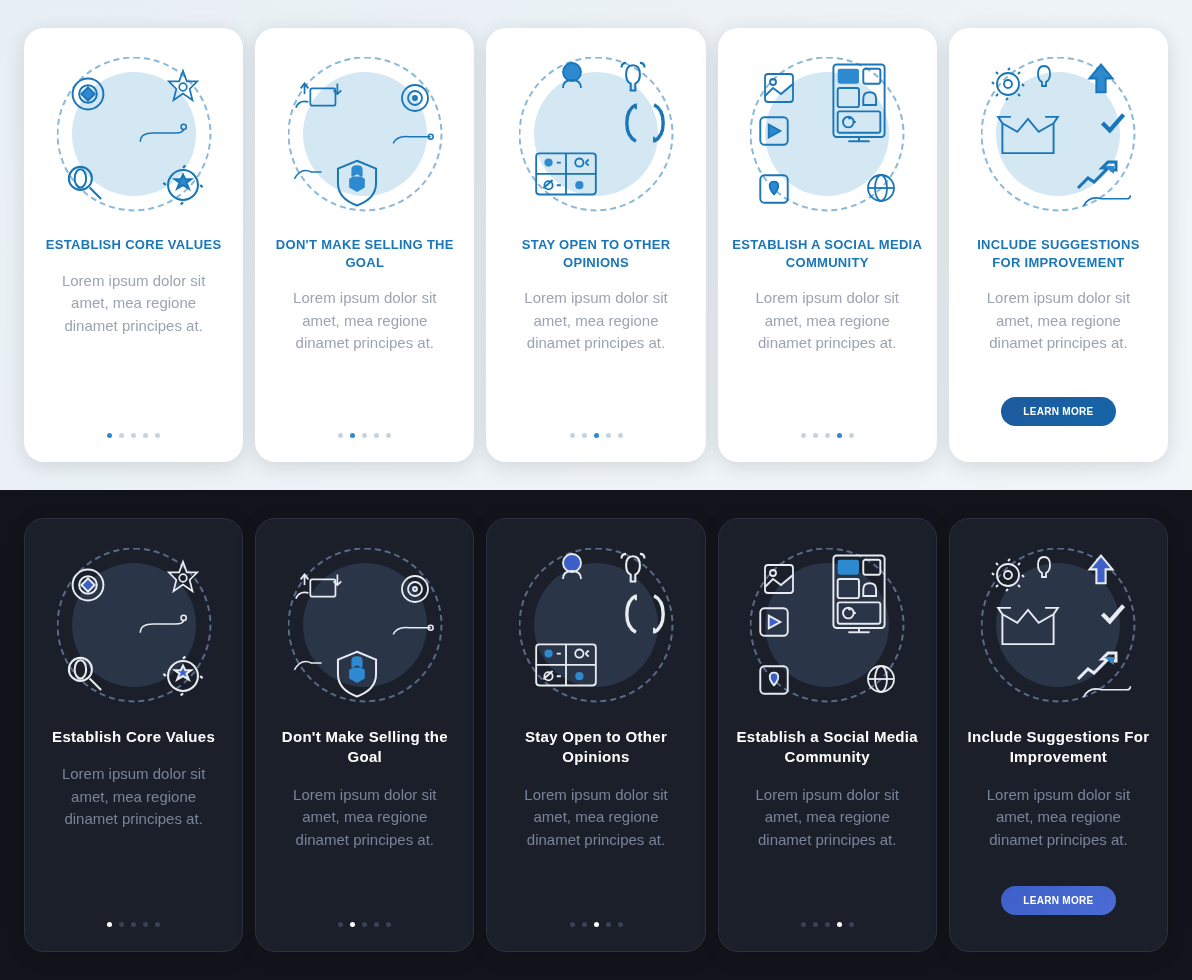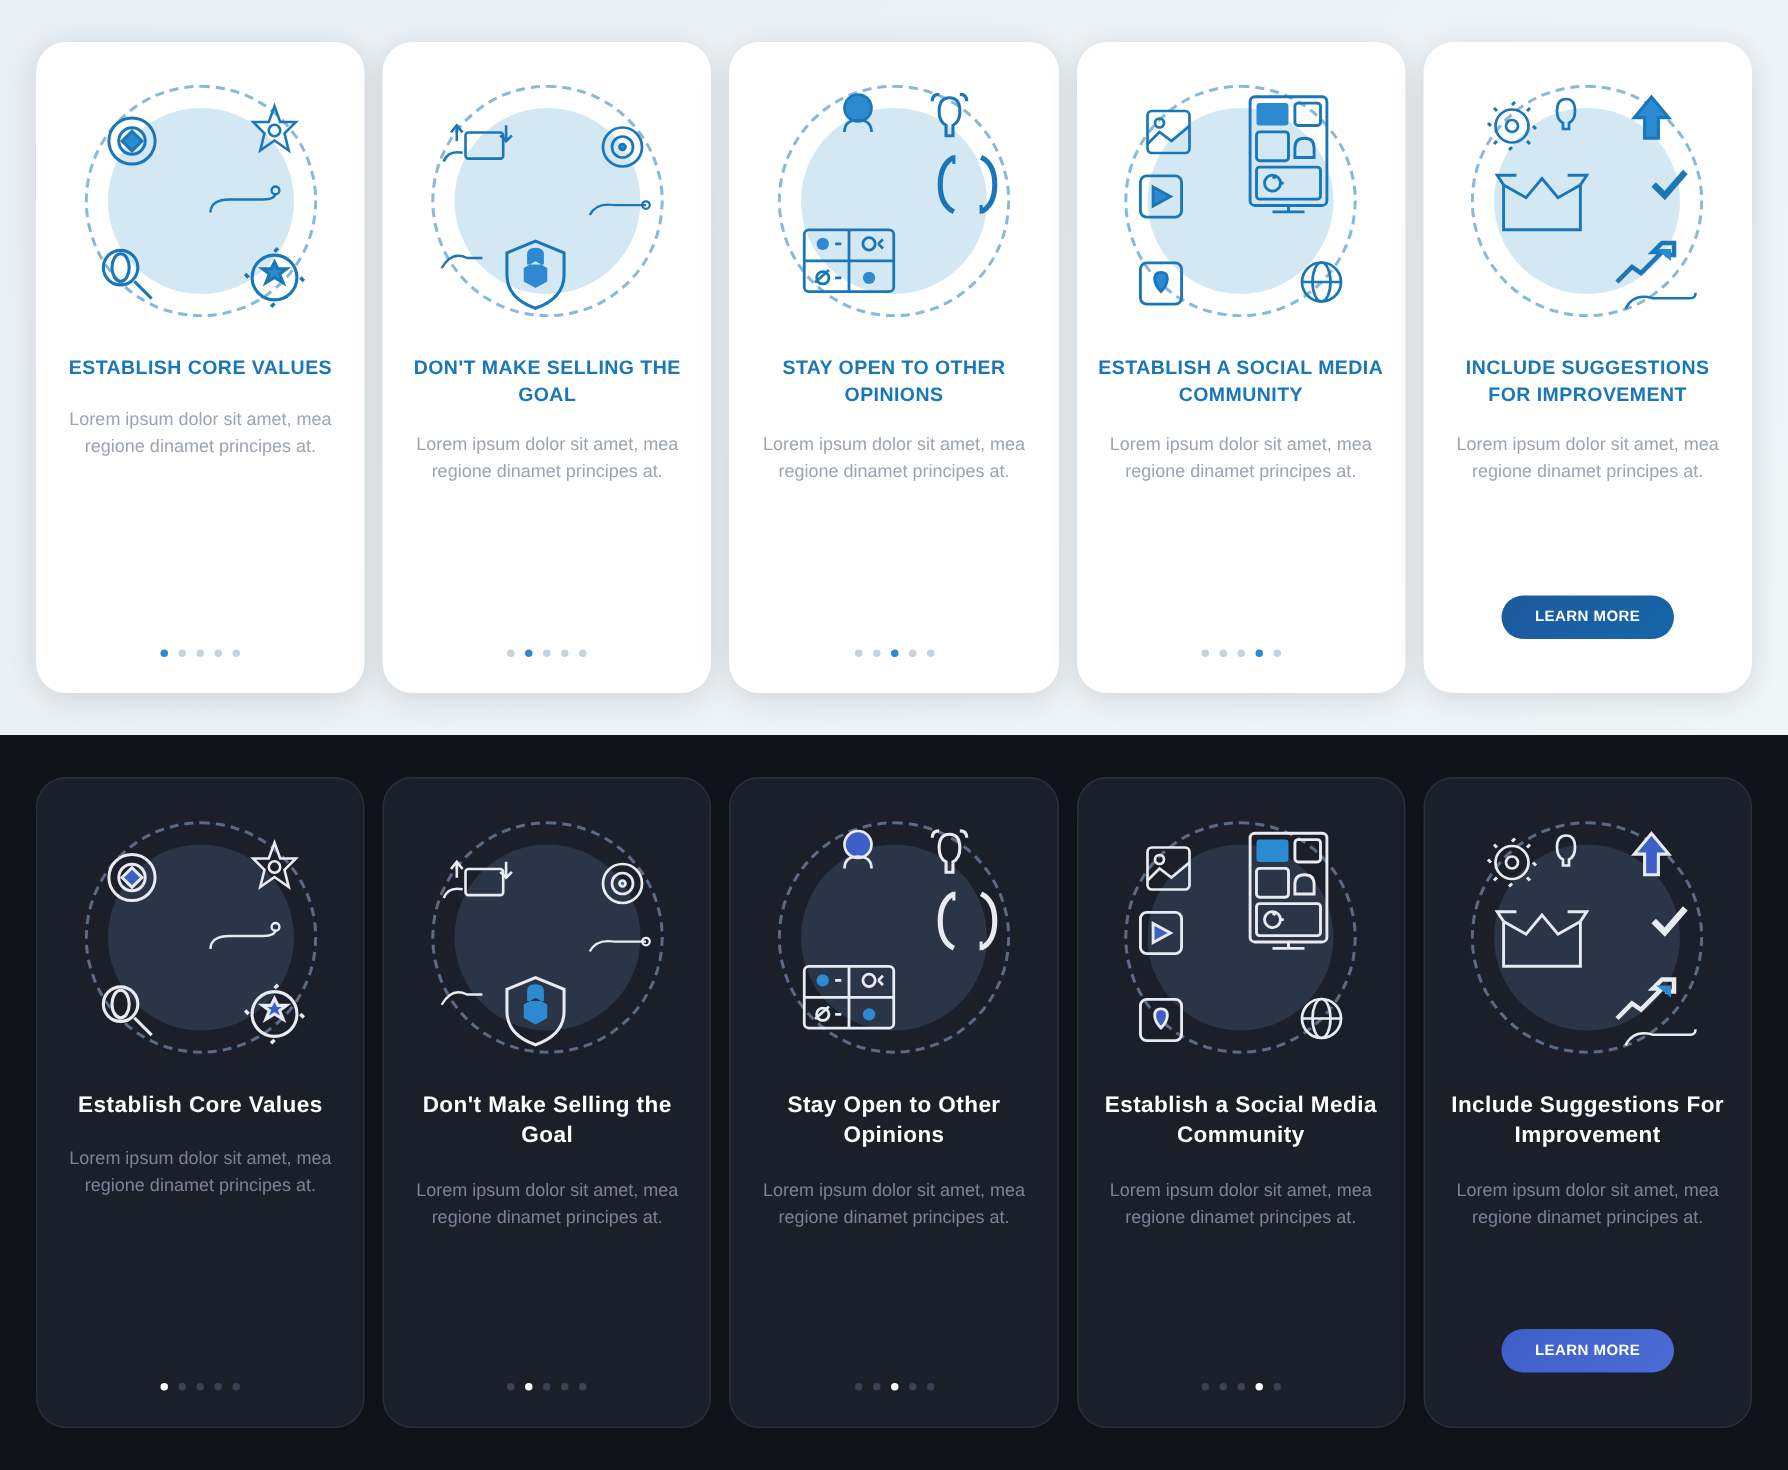--- a/index.html
+++ b/index.html
@@ -18,21 +18,21 @@
 .light .dashed{border-color:#8ab8d6}
 .dark .dashed{border-color:#5a6b88}
 .ic{position:absolute;stroke-width:1.8;fill:none}
 .light .ic{stroke:#1976b8}
 .dark .ic{stroke:#e8ecf2}
 .ic.f{fill:#2e8ad0}
 .dark .ic.f{fill:#3d5fc7}
 h3{font-size:13px;font-weight:800;text-align:center;text-transform:uppercase;line-height:1.35;margin-bottom:16px;letter-spacing:0.3px}
 .light h3{color:#1976b8}
 .dark h3{color:#fff;text-transform:none;font-weight:700;font-size:15px}
-p{font-size:12px;text-align:center;line-height:1.5;padding:0 6px}
+p{font-size:15px;text-align:center;line-height:1.5;padding:0 6px}
 .light p{color:#9ca4b0}
 .dark p{color:#7a8498}
 .dots{position:absolute;bottom:24px;display:flex;gap:7px}
 .dot{width:5px;height:5px;border-radius:50%}
 .light .dot{background:#c8d2db}
 .light .dot.a{background:#2e8ad0}
 .dark .dot{background:#3a4256}
 .dark .dot.a{background:#fff}
 .btn{position:absolute;bottom:36px;border:none;border-radius:20px;padding:9px 22px;font-size:10px;font-weight:700;color:#fff;cursor:pointer;letter-spacing:0.3px}
 .light .btn{background:linear-gradient(135deg,#1e5a9e,#1565a8)}

